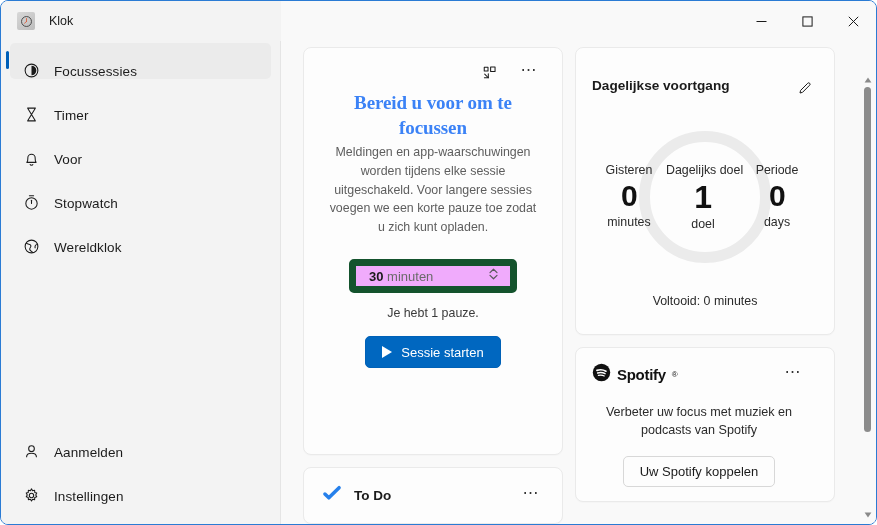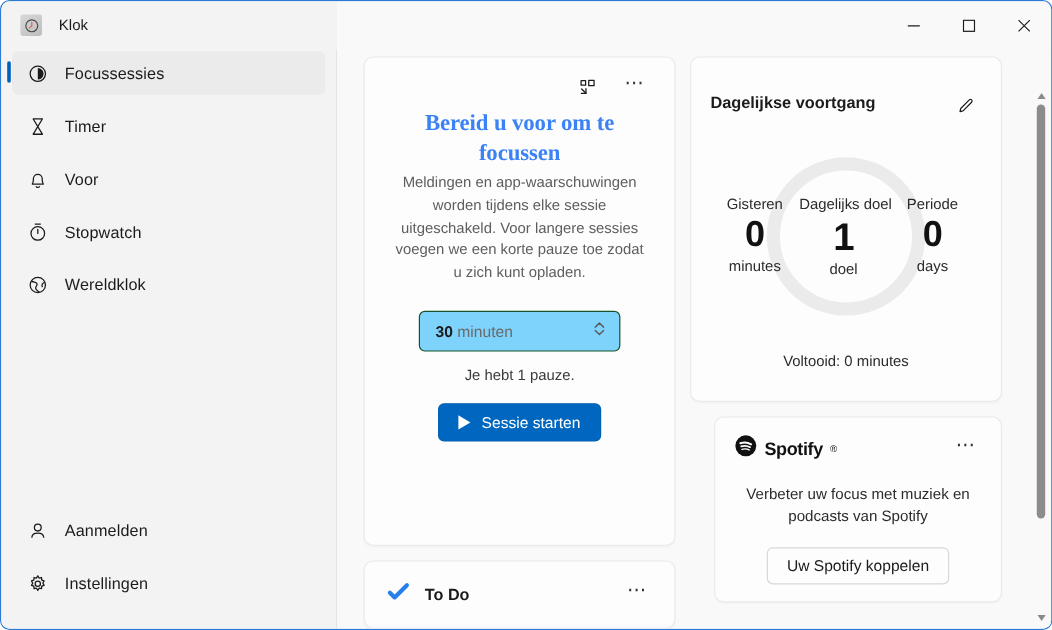--- a/index.html
+++ b/index.html
@@ -81,21 +81,21 @@
     position: relative;
   }
   .nav-top { padding-top: 0px; }
   .nav-bottom { margin-top: auto; padding-bottom: 8px; }
   .nav-item {
     position: relative;
     height: 36px;
     margin: 2px 5px;
     border-radius: 5px;
     display: flex;
-    align-items: center;
+    align-items: flex-end;
     padding-left: 12px;
     gap: 14px;
     cursor: default;
   }
   .nav-item.selected { background: #ebebeb; }
   .nav-item.selected::before {
     content: "";
     position: absolute;
     left: -4px; top: 8px;
     width: 3px; height: 18px;
@@ -175,23 +175,23 @@
   .focus-desc {
     font-size: 12.4px;
     color: #5e5e5e;
     text-align: center;
     line-height: 1.52;
     margin-bottom: 22px;
     padding: 0 3px;
   }
   .duration-box {
     width: 168px; height: 34px;
-    border: 1px solid #14532d;
+    border: 7px solid #14532d;
     border-radius: 5px;
-    background: #7dd3fc;
+    background: #f0abfc;
     display: flex;
     align-items: center;
     padding: 0 10px 0 13px;
     cursor: default;
   }
   .duration-val {
     font-size: 13px;
     color: #1b1b1b;
     flex: 1;
   }
@@ -278,24 +278,23 @@
   .completed {
     text-align: center;
     font-size: 12.4px;
     color: #2b2b2b;
     padding-bottom: 16px;
   }
 
   
   .spotify-card {
     height: 155px;
-    padding: 14px 16px 14px 16px;
+    padding: 14px 28px 14px 16px;
     display: flex;
     flex-direction: column;
-    margin-left: 20px;
   }
   .spotify-head {
     display: flex;
     align-items: center;
     justify-content: space-between;
   }
   .spotify-brand { display: flex; align-items: center; gap: 6px; }
   .spotify-word {
     font-size: 15px; font-weight: 700; color: #111; letter-spacing: -0.3px;
   }

